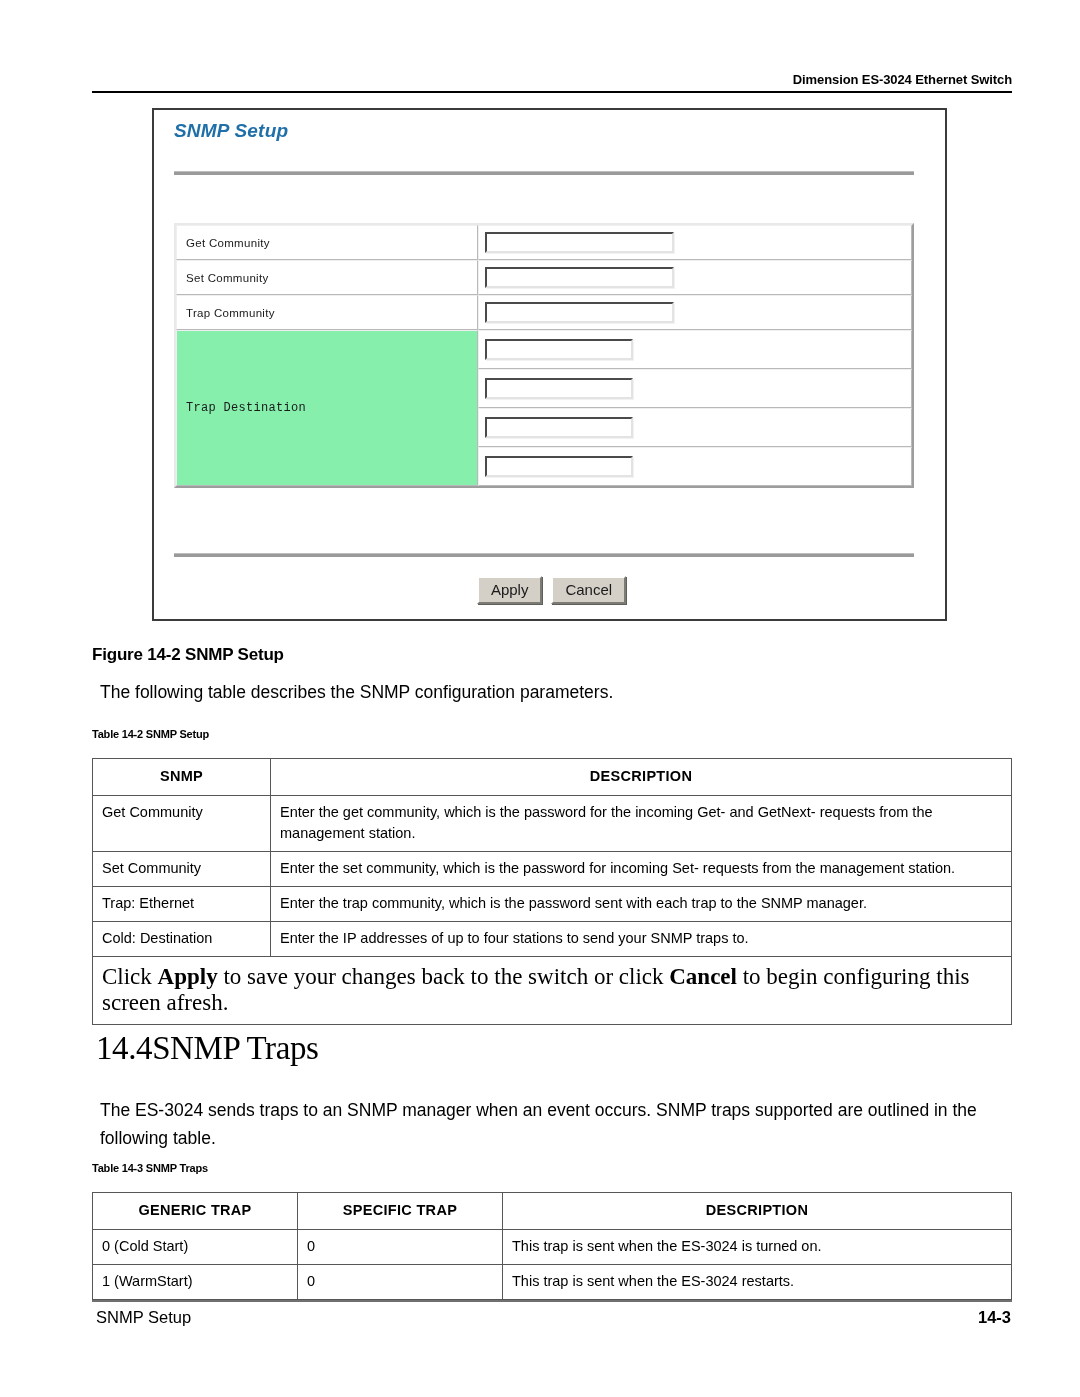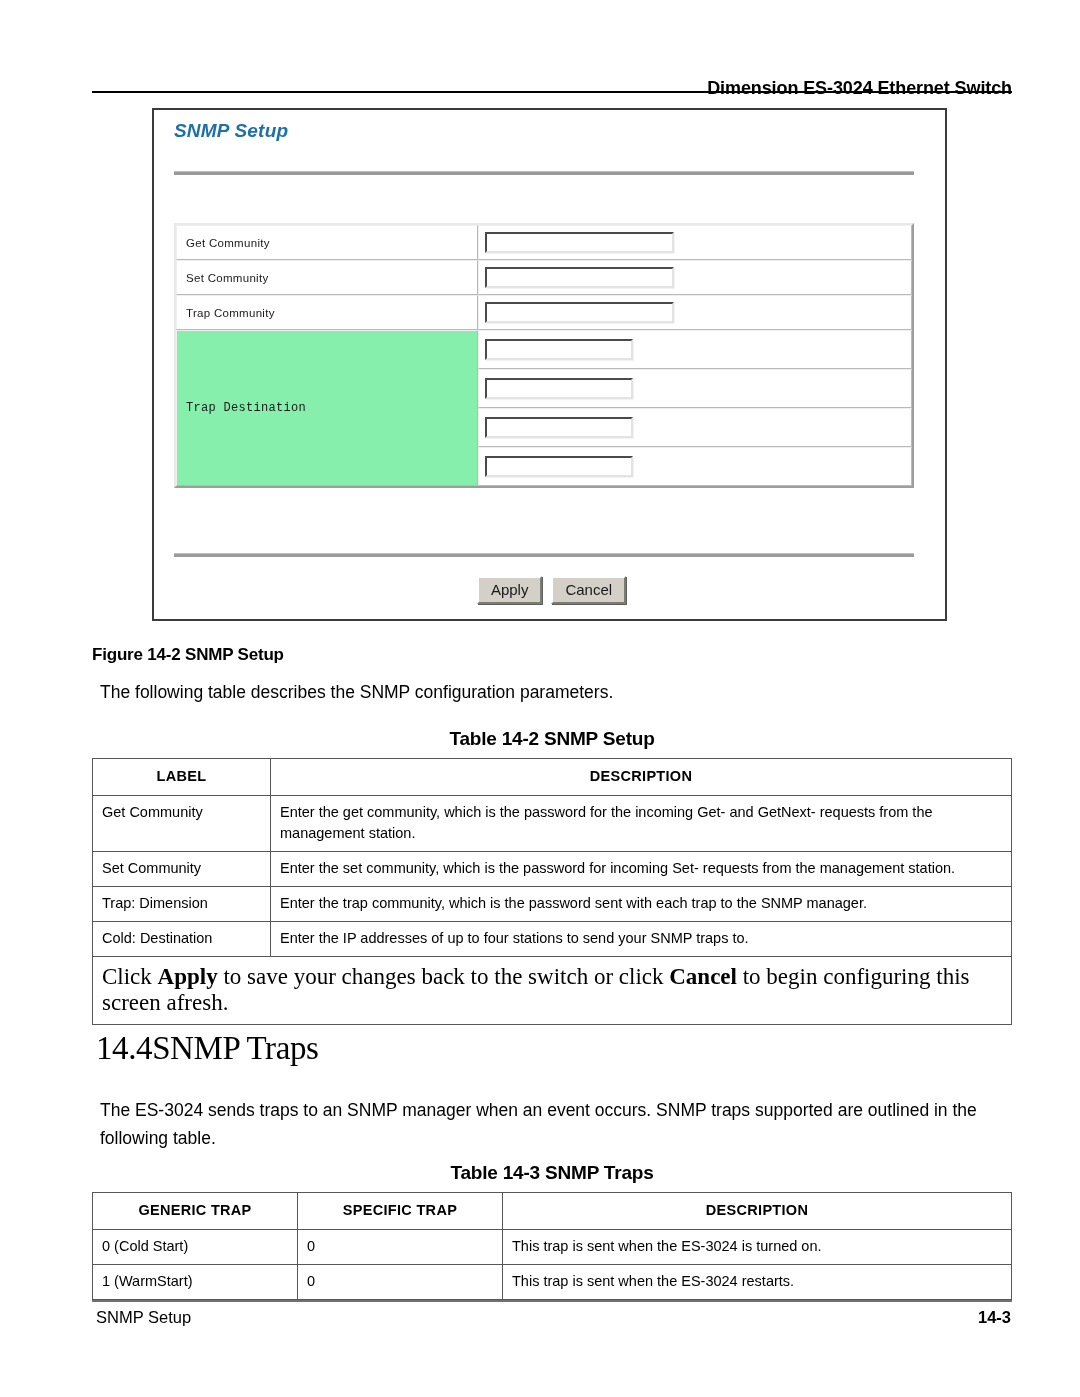--- a/index.html
+++ b/index.html
@@ -20,25 +20,25 @@
     position: absolute;
     left: 0; top: 0;
     width: 1080px;
     height: 1397px;
   }
 
   
   .doc-header {
     position: absolute;
     left: 92px;
-    top: 78px;
+    top: 72px;
     width: 920px;
     text-align: right;
     font-family: "Liberation Sans", sans-serif;
-    font-size: 18px;
+    font-size: 13px;
     font-weight: bold;
     letter-spacing: -0.1px;
     color: #000;
   }
   .doc-header-rule {
     position: absolute;
     left: 92px;
     top: 91px;
     width: 920px;
     height: 2px;
@@ -219,23 +219,22 @@
     line-height: 28px;
     color: #000;
   }
   #intro-text { left: 100px; top: 678px; width: 900px; }
 
   
   .tbl-caption {
     position: absolute;
     left: 92px;
     width: 920px;
-    text-align: center;
-    font-family: "Liberation Sans", sans-serif;
-    font-size: 19px;
+    font-family: "Liberation Sans", sans-serif;
+    font-size: 11px;
     font-weight: bold;
     letter-spacing: -0.2px;
   }
   #t142-caption { top: 728px; }
   #t143-caption { top: 1162px; }
 
   
   .doc-table {
     position: absolute;
     left: 92px;
@@ -387,35 +386,35 @@
 
   <div class="tbl-caption" id="t142-caption">Table 14-2 SNMP Setup</div>
 
   <table class="doc-table" id="table-142">
     <colgroup>
         <col class="col-label">
         <col>
       </colgroup>
     <thead>
       <tr>
-        <th>LABEL</th>
+        <th>SNMP</th>
         <th>DESCRIPTION</th>
       </tr>
     </thead>
     <tbody>
       <tr>
         <td>Get Community</td>
         <td>Enter the get community, which is the password for the incoming Get- and GetNext- requests from the management station.</td>
       </tr>
       <tr>
         <td>Set Community</td>
         <td>Enter the set community, which is the password for incoming Set- requests from the management station.</td>
       </tr>
       <tr>
-        <td>Trap: Dimension</td>
+        <td>Trap: Ethernet</td>
         <td>Enter the trap community, which is the password sent with each trap to the SNMP manager.</td>
       </tr>
       <tr>
         <td>Cold: Destination</td>
         <td>Enter the IP addresses of up to four stations to send your SNMP traps to.</td>
       </tr>
       <tr class="note-row">
         <td colspan="2"><span>Click </span><b>Apply</b><span> to save your changes back to the switch or click </span><b>Cancel</b><span> to begin configuring this screen afresh.</span></td>
       </tr>
     </tbody>

